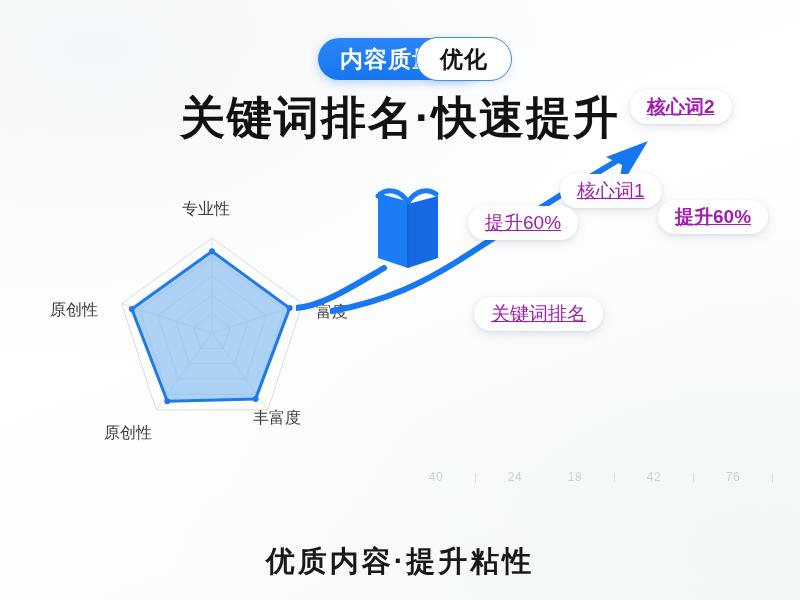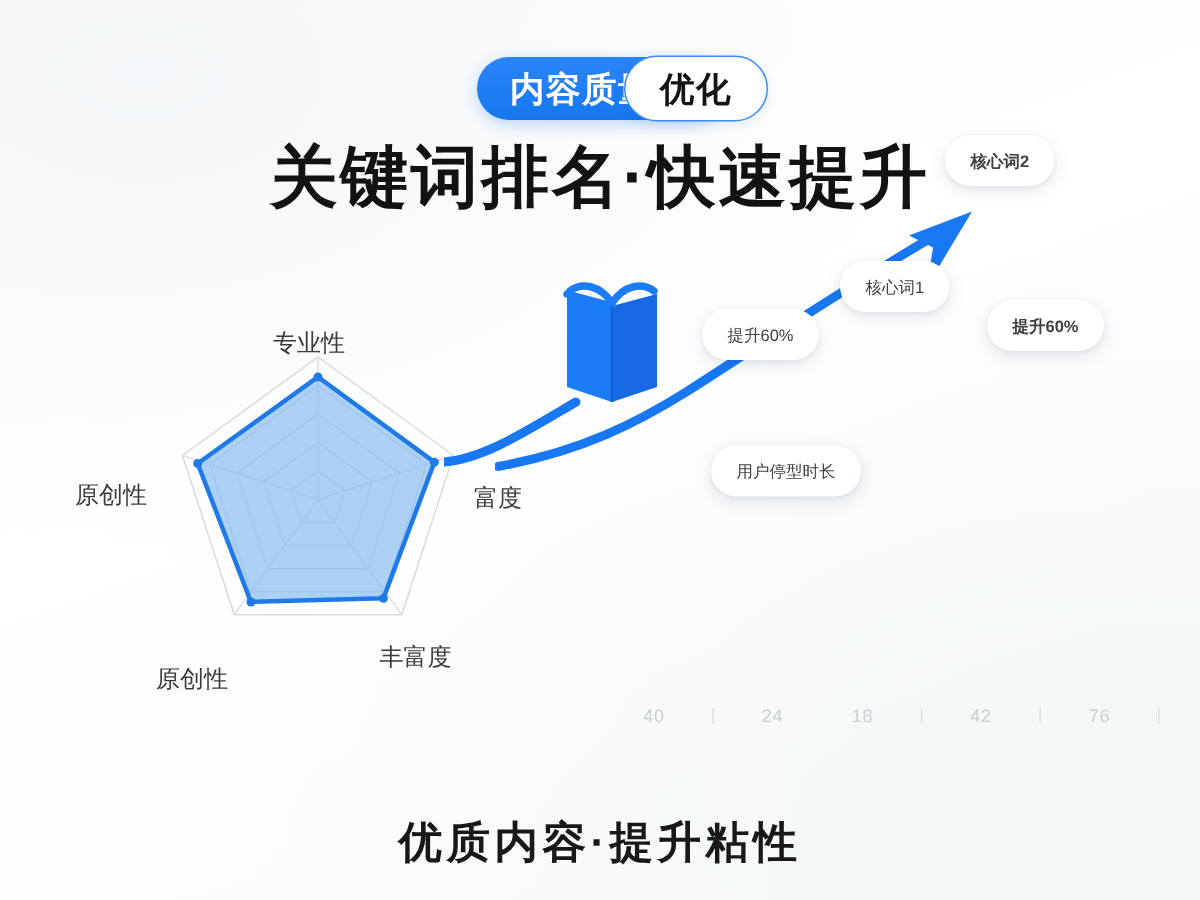--- a/index.html
+++ b/index.html
@@ -50,37 +50,38 @@
   }
   .footline{
     position:absolute;left:0;right:0;top:542px;text-align:center;
     font-size:29px;font-weight:800;color:#181818;letter-spacing:3px;
     white-space:nowrap;
   }
 
   
   #radar{position:absolute;left:20px;top:190px;}
   .radar-label{
-    position:absolute;font-size:16px;color:#3a3a3a;white-space:nowrap;margin-top:20px;
+    position:absolute;font-size:16px;color:#3a3a3a;white-space:nowrap;
   }
   .depth-label{
     position:absolute;left:163px;top:466px;
     font-size:19px;font-weight:700;color:#1c1c1c;letter-spacing:1px;
   }
 
   
   #curve{position:absolute;left:330px;top:95px;}
   #book{position:absolute;left:372px;top:186px;}
 
   
   .pill{
     position:absolute;display:flex;align-items:center;justify-content:center;
     height:34px;padding:0 17px;background:#ffffff;border-radius:17px;
-    font-size:11px;color:#404040;white-space:nowrap;
+    font-size:19px;color:#a21caf;white-space:nowrap;
     box-shadow:0 3px 11px rgba(40,70,110,.13), 0 1px 3px rgba(40,70,110,.07);
+    text-decoration:underline;
   }
   .pill.bold{font-weight:700;}
   .pill-kw2{left:630px;top:90px;}
   .pill-kw1{left:560px;top:158px;margin-top:16px;}
   .pill-up-left{left:468px;top:206px;}
   .pill-up-right{left:658px;top:200px;}
   .pill-stay{left:474px;top:297px;}
 
   
   .ticks{
@@ -161,21 +162,21 @@
     <path d="M36,18 L6,10" fill="none" stroke="#1b7cf5" stroke-width="5" stroke-linecap="round"></path>
     <path d="M8,8 C16,2 28,4 36,16" fill="none" stroke="#1b7cf5" stroke-width="5" stroke-linecap="round"></path>
     <path d="M64,8 C56,2 44,4 36,16" fill="none" stroke="#1b7cf5" stroke-width="5" stroke-linecap="round"></path>
     <line x1="36" y1="18" x2="36" y2="82" stroke="#1463d8" stroke-width="2"></line>
   </svg>
 
   <div class="pill bold pill-kw2">核心词2</div>
   <div class="pill pill-kw1">核心词1</div>
   <div class="pill pill-up-left">提升60%</div>
   <div class="pill bold pill-up-right">提升60%</div>
-  <div class="pill pill-stay">用户停型时长</div>
+  <div class="pill pill-stay">关键词排名</div>
 
   <div class="ticks">
     <span class="tk">40</span>
     <span class="sep">|</span>
     <span class="tk">24</span>
     <span class="tk">18</span>
     <span class="sep">|</span>
     <span class="tk">42</span>
     <span class="sep">|</span>
     <span class="tk">76</span>

